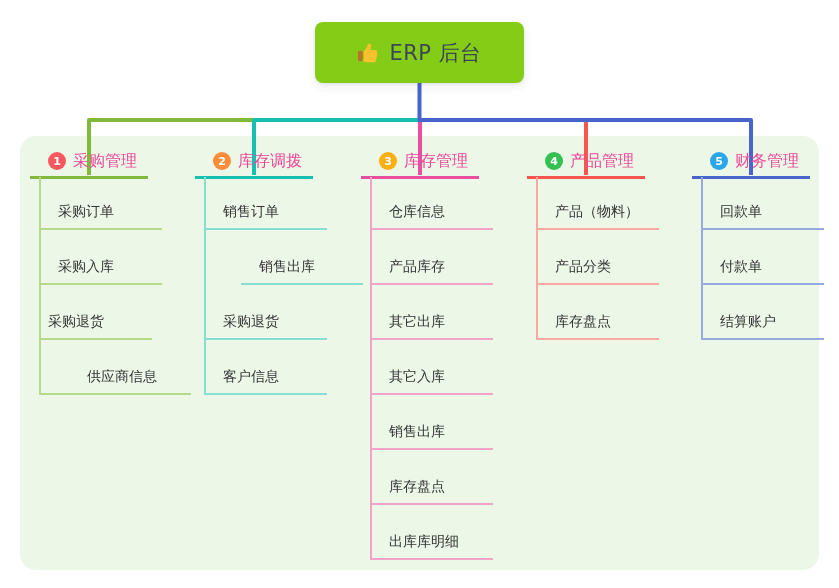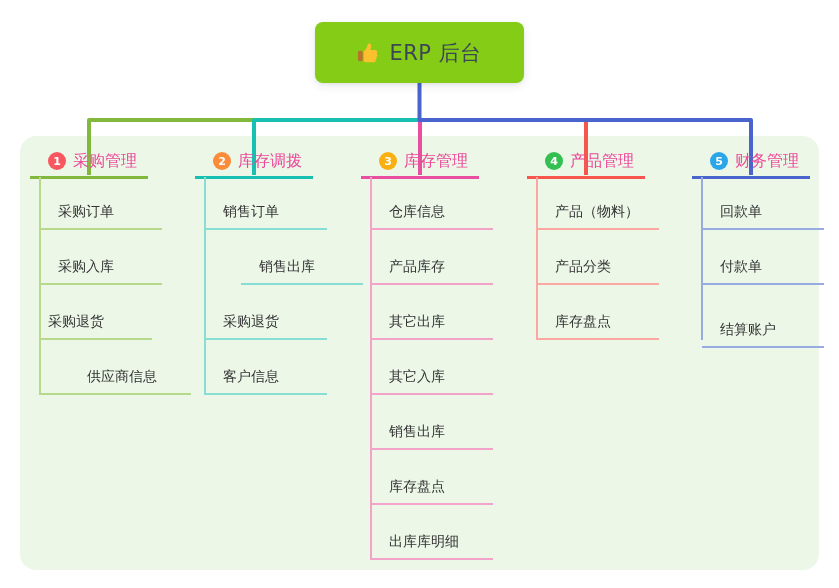--- a/index.html
+++ b/index.html
@@ -100,15 +100,15 @@
       <div class="child-item" style="left: 537px; top: 201px; border-bottom-color: rgb(251, 168, 163);">产品（物料）</div>
       <div class="child-item" style="left: 537px; top: 256px; border-bottom-color: rgb(251, 168, 163);">产品分类</div>
       <div class="child-item" style="left: 537px; top: 311px; border-bottom-color: rgb(251, 168, 163);">库存盘点</div>
       <div class="branch-header" style="left: 692px; top: 148px; width: 118px; border-bottom-color: rgb(74, 100, 205);">
         <span class="badge" style="background: rgb(42, 166, 233);">5</span>
         <span class="branch-label">财务管理</span>
       </div>
       <div class="spine" style="left: 701px; top: 177px; height: 163px; background: rgb(151, 171, 226);"></div>
       <div class="child-item" style="left: 702px; top: 201px; border-bottom-color: rgb(151, 171, 226);">回款单</div>
       <div class="child-item" style="left: 702px; top: 256px; border-bottom-color: rgb(151, 171, 226);">付款单</div>
-      <div class="child-item" style="left: 702px; top: 311px; border-bottom-color: rgb(151, 171, 226); margin-top: 8px;">结算账户</div>
+      <div class="child-item" style="left: 702px; top: 311px; border-bottom-color: rgb(151, 171, 226);">结算账户</div>
     </div>
 </div>
 
 </body></html>

